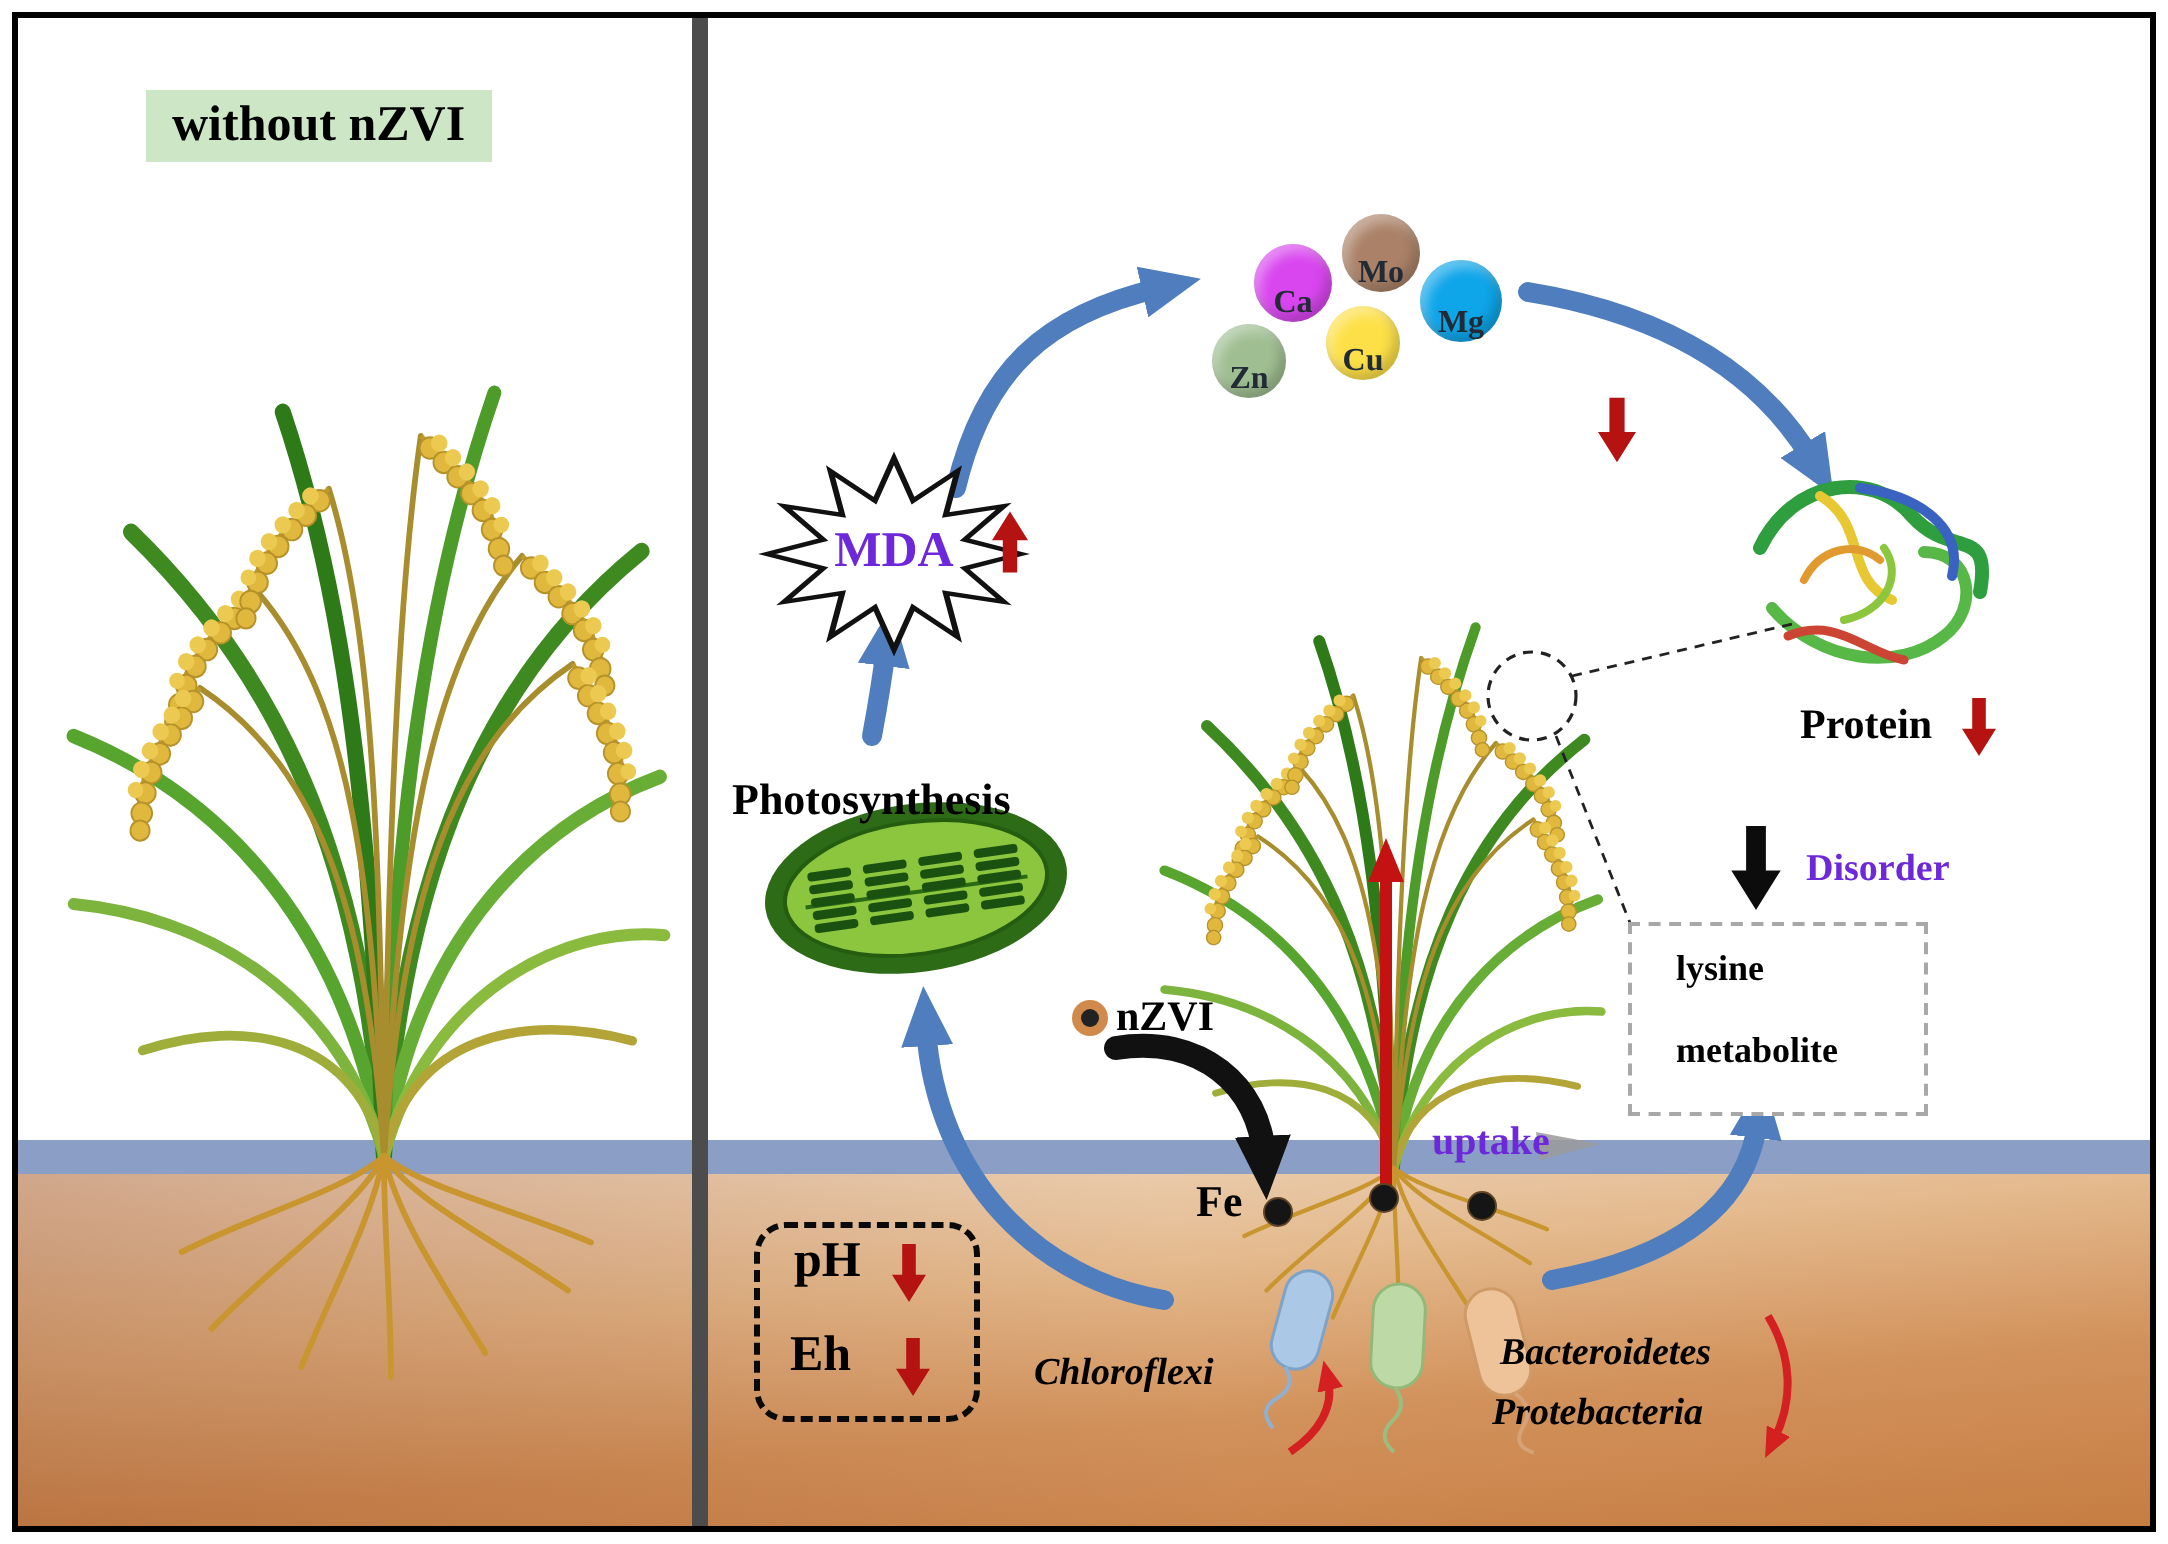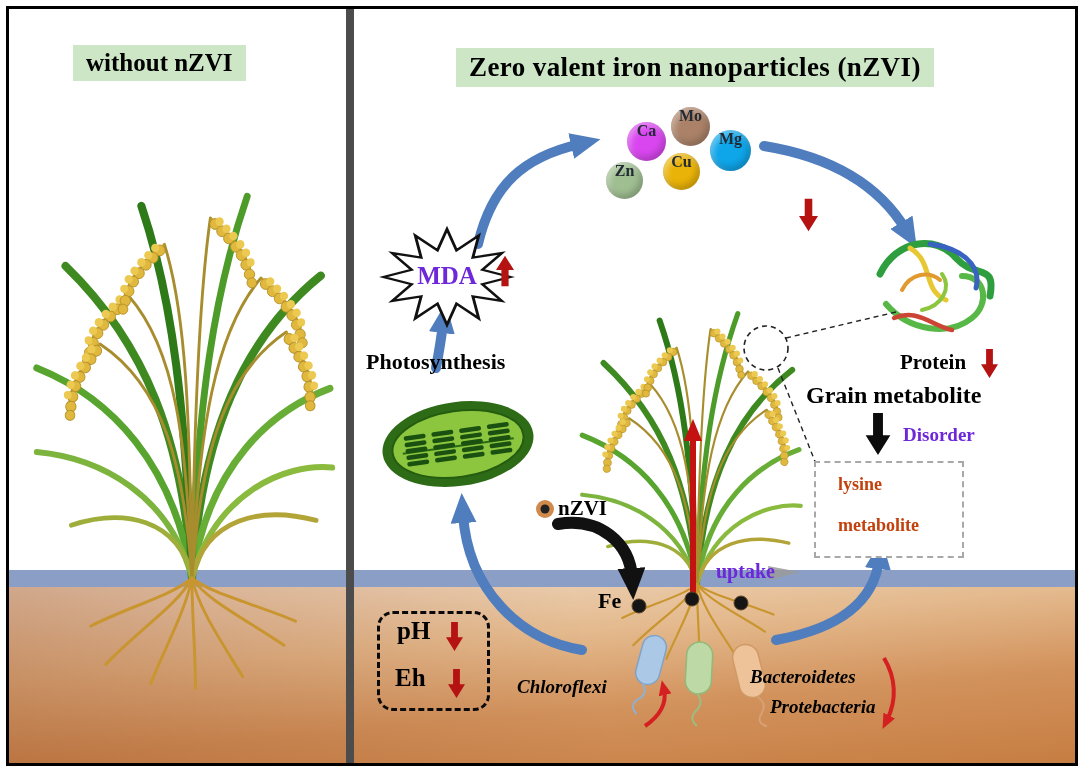--- a/index.html
+++ b/index.html
@@ -11,30 +11,30 @@
   .soil::after{content:"";position:absolute;inset:0;
         background:linear-gradient(75deg,rgba(150,70,25,.38),rgba(150,70,25,0) 55%);}
   .water{position:absolute;left:9px;top:570px;width:1066px;height:17px;background:#8b9fc6;}
   .divider{position:absolute;left:346px;top:9px;width:8px;height:754px;background:#4c4c4c;}
   svg.overlay{position:absolute;left:0;top:0;pointer-events:none;}
   .t{position:absolute;white-space:nowrap;color:#000;line-height:1.12;}
   .b{font-weight:bold;}
   .i{font-style:italic;}
   .red{color:#6d28d9;}
   .title-box{position:absolute;background:#cde6c6;padding:4px 13px;font-weight:bold;color:#000;}
-  .el{position:absolute;border-radius:50%;display:flex;align-items:flex-start;justify-content:center;
+  .el{position:absolute;border-radius:50%;display:flex;align-items:flex-end;justify-content:center;
       font-weight:bold;font-size:16px;color:#222b35;
       box-shadow:inset -3px -4px 6px rgba(0,0,0,.20), inset 3px 4px 6px rgba(255,255,255,.38);}
   .el-ca{left:627px;top:122px;width:39px;height:39px;background:#d946ef;}
   .el-mo{left:671px;top:107px;width:39px;height:39px;background:#ab8268;}
   .el-mg{left:710px;top:130px;width:41px;height:41px;background:#0ea5e9;}
   .el-zn{left:606px;top:162px;width:37px;height:37px;background:#9fbe91;}
-  .el-cu{left:663px;top:153px;width:37px;height:37px;background:#eab308;}
+  .el-cu{left:663px;top:153px;width:37px;height:37px;background:#fde047;}
   .metab{position:absolute;left:814px;top:461px;width:146px;height:93px;background:#fff;border:2px dashed #a8a8a8;}
-  .metab .mi{position:absolute;left:22px;font-size:18px;font-weight:600;color:#c2410c;}
+  .metab .mi{position:absolute;left:22px;font-size:18px;font-weight:600;color:#000000;}
   .phbox{position:absolute;left:377px;top:611px;width:113px;height:100px;border:3px dashed #0a0a0a;border-radius:16px;box-sizing:border-box;}
 </style>
 </head>
 <body>
 
 <div class="frame">
   <div class="canvas">
 
     <div class="soil"></div>
     <div class="water"></div>
@@ -226,64 +226,60 @@
         </g>
       </g>
     </svg>
 
     <div class="divider"></div>
 
     <div class="title-box" style="left:73px;top:45px;font-size:25px;">
       <span>without nZVI</span>
     </div>
 
-    <div class="title-box" style="left:456px;top:48px;font-size:27px;letter-spacing:.4px;">
-      <span>Zero valent iron nanoparticles (nZVI)</span>
-    </div>
 
     <div class="el el-ca">
         <span>Ca</span>
       </div>
     <div class="el el-mo">
         <span>Mo</span>
       </div>
     <div class="el el-mg">
         <span>Mg</span>
       </div>
     <div class="el el-zn">
         <span>Zn</span>
       </div>
     <div class="el el-cu">
         <span>Cu</span>
       </div>
 
 
     <div class="t b red" style="left:410px;top:262px;width:74px;text-align:center;font-size:25px;">MDA</div>
 
-    <div class="t b" style="left:366px;top:350px;font-size:22px;">Photosynthesis</div>
+    <div class="t b" style="left:366px;top:388px;font-size:22px;">Photosynthesis</div>
 
     <div class="t b" style="left:558px;top:497px;font-size:21px;">nZVI</div>
 
     <div class="t b" style="left:598px;top:589px;font-size:22px;">Fe</div>
 
     <div class="t b red" style="left:716px;top:560px;font-size:20px;">uptake</div>
 
     <div class="t b" style="left:900px;top:351px;font-size:21px;">Protein</div>
 
-    <div class="t b" style="left:806px;top:382px;font-size:24px;">Grain metabolite</div>
 
     <div class="t b red" style="left:903px;top:424px;font-size:19px;">Disorder</div>
 
     <div class="metab">
       <div class="mi" style="top:11px;">lysine</div>
       <div class="mi" style="top:52px;">metabolite</div>
     </div>
 
     <div class="phbox"></div>
     <div class="t b" style="left:397px;top:617px;font-size:25px;">pH</div>
     <div class="t b" style="left:395px;top:664px;font-size:25px;">Eh</div>
 
     <div class="t b i" style="left:517px;top:676px;font-size:19px;">Chloroflexi</div>
     <div class="t b i" style="left:750px;top:666px;font-size:19px;">Bacteroidetes</div>
-    <div class="t b i" style="left:746px;top:696px;font-size:19px;margin-left:24px;">Protebacteria</div>
+    <div class="t b i" style="left:746px;top:696px;font-size:19px;">Protebacteria</div>
 
   </div>
 </div>
 
 </body></html>

